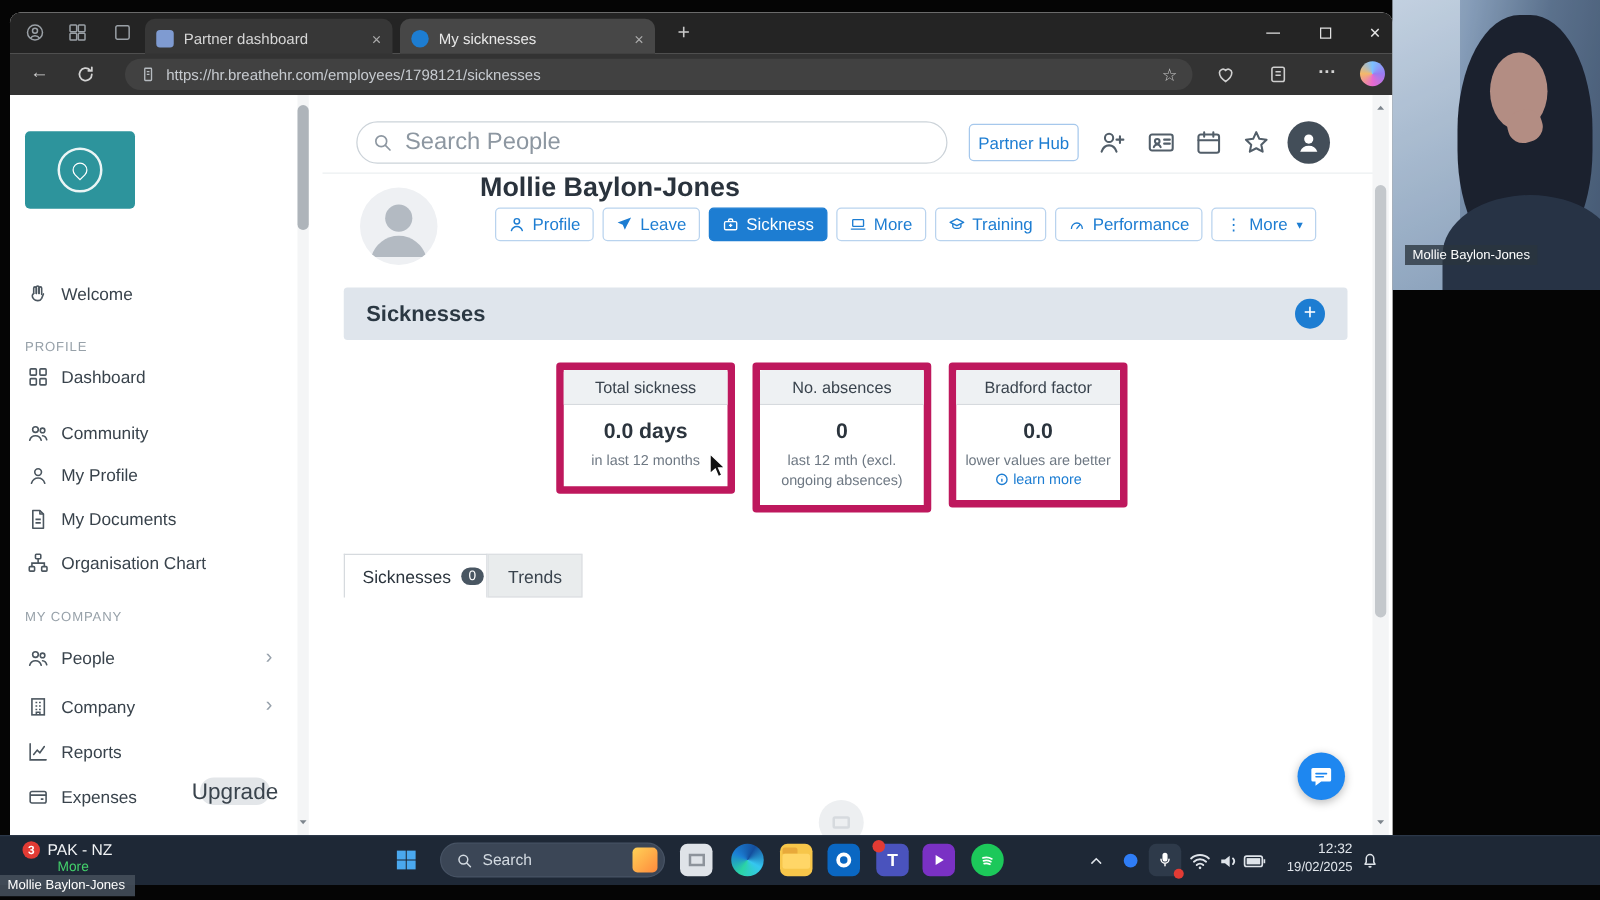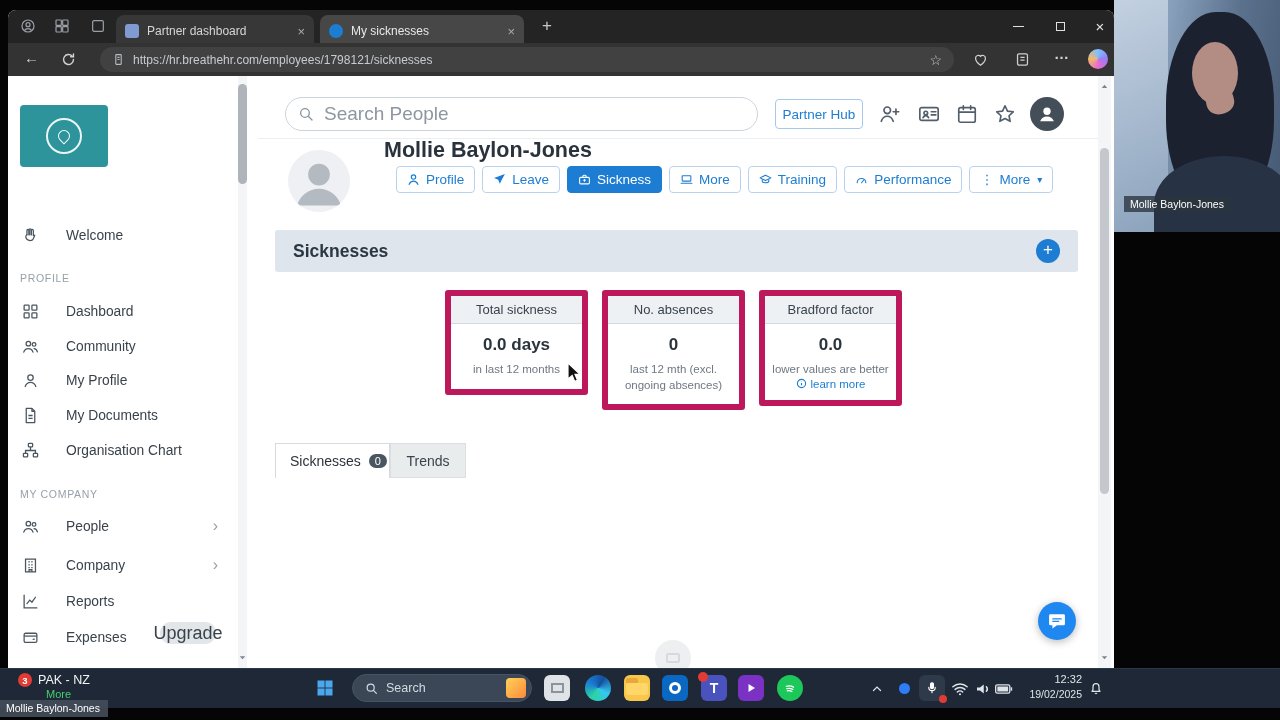--- a/index.html
+++ b/index.html
@@ -32,21 +32,21 @@
   .copilot{position:absolute;left:1080px;top:6px;width:20px;height:20px;border-radius:50%;
            background:conic-gradient(#7cc0ff,#9a7cf2,#e86ad0,#f4b86a,#7cc0ff)}
 
   
   .page{position:absolute;left:0;top:66px;width:1106px;height:592px;background:#fff;overflow:hidden}
   .logo{position:absolute;left:12px;top:29px;width:88px;height:62px;border-radius:4px;background:#2d949c;
         display:flex;align-items:center;justify-content:center}
   .logo .ring{width:36px;height:36px;border:2px solid rgba(255,255,255,.9);border-radius:50%;
               display:flex;align-items:center;justify-content:center}
   .logo .ring i{width:12px;height:12px;border:1.5px solid #fff;border-radius:50% 50% 0 50%;display:block;transform:rotate(45deg)}
-  .snav{position:absolute;left:14px;width:212px;height:26px;display:flex;align-items:center;gap:27px;
+  .snav{position:absolute;left:14px;width:212px;height:26px;display:flex;align-items:center;gap:10px;
         font-size:13.8px;color:#39434c;cursor:default}
   .snav svg{color:#4b565f;flex:0 0 auto}
   .slabel{flex:1;white-space:nowrap}
   .chev{color:#97a1ab;font-size:16px;line-height:1;padding-right:16px}
   .sect{position:absolute;left:12px;font-size:10.5px;letter-spacing:.7px;color:#97a1a9}
   .upgrade{position:absolute;left:152px;top:546px;width:56px;height:22px;background:#e3e6e9;border-radius:12px;
            font-size:18px;color:#39434c;display:flex;align-items:center;justify-content:center}
   
   .sb-track{position:absolute;background:#f4f5f6}
   .sb-thumb{position:absolute;background:#aeb4ba;border-radius:5px}
@@ -217,21 +217,21 @@
             <path d="M7 11V5a1.5 1.5 0 013 0v6"></path>
             <path d="M10 11V4a1.5 1.5 0 013 0v7"></path>
             <path d="M13 11V5a1.5 1.5 0 013 0v7"></path>
             <path d="M7 11c-2 1-2.3 4 0 6.2C9 19.2 14 20.5 16 16.5l2-5"></path>
           </svg>
         <span class="slabel">Welcome</span>
       </div>
 
       <div class="sect" style="top:196px">PROFILE</div>
 
-      <div class="snav" style="top:222px">
+      <div class="snav" style="top:212px">
         <svg width="17" height="17" viewBox="0 0 24 24" fill="none" stroke="currentColor" stroke-width="1.8">
             <rect x="3" y="3" width="7" height="7" rx="1"></rect>
             <rect x="14" y="3" width="7" height="7" rx="1"></rect>
             <rect x="3" y="14" width="7" height="7" rx="1"></rect>
             <rect x="14" y="14" width="7" height="7" rx="1"></rect>
           </svg>
         <span class="slabel">Dashboard</span>
       </div>
       <div class="snav" style="top:257px">
         <svg width="17" height="17" viewBox="0 0 24 24" fill="none" stroke="currentColor" stroke-width="1.8" stroke-linecap="round">

